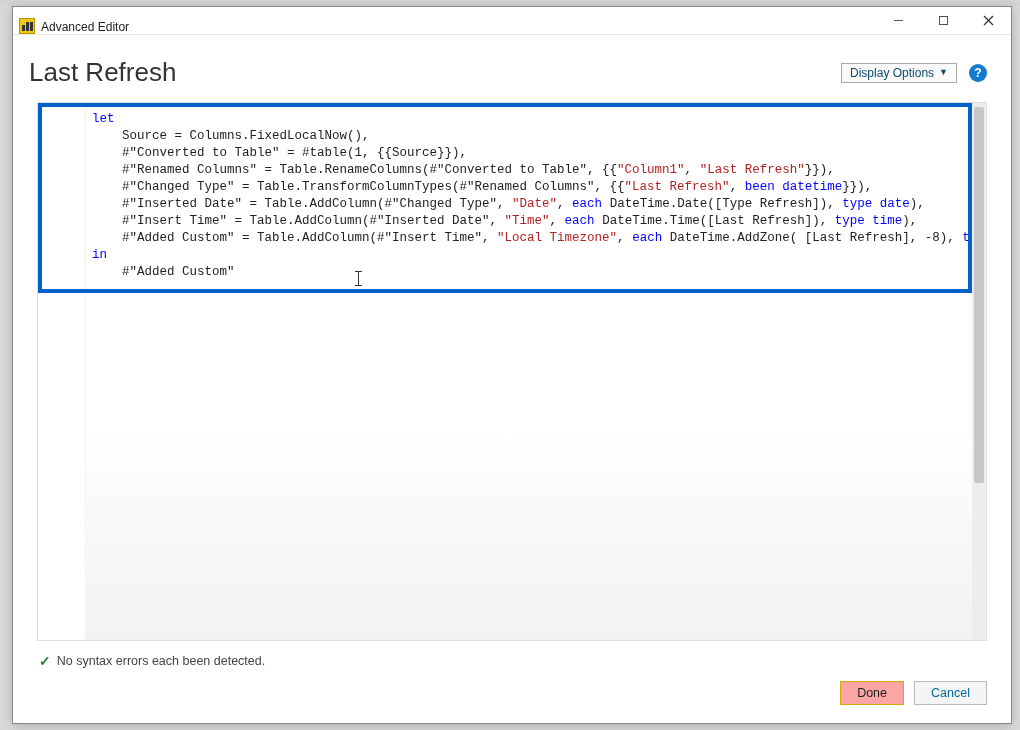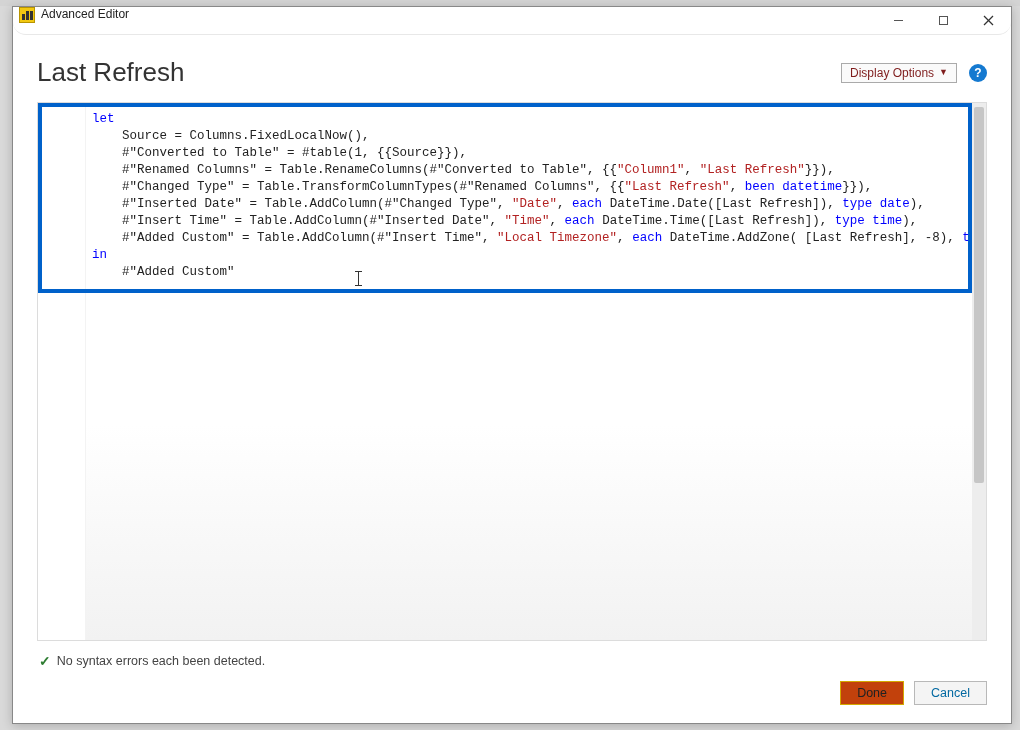--- a/index.html
+++ b/index.html
@@ -23,23 +23,22 @@
     box-shadow: 0 2px 10px rgba(0,0,0,0.2);
     display: flex;
     flex-direction: column;
   }
   
   .titlebar {
     height: 28px;
     background: #ffffff;
     border-bottom: 1px solid #e8e8e8;
     display: flex;
-    align-items: flex-start;
+    align-items: flex-end;
     padding: 0 0 0 6px;
-    border-radius: 13px;
   }
   .titlebar-icon {
     width: 16px;
     height: 16px;
     background: #f2c811;
     border: 1px solid #b89400;
     margin-right: 6px;
     position: relative;
   }
   .titlebar-icon::before {
@@ -73,35 +72,35 @@
     align-items: center;
     justify-content: center;
     color: #444;
     font-size: 14px;
     font-family: Arial, sans-serif;
   }
   .win-btn svg { display: block; }
 
   
   .header {
-    padding: 22px 24px 14px 24px;
+    padding: 22px 24px 14px 16px;
     display: flex;
     align-items: center;
   }
   .page-title {
     font-size: 26px;
     font-weight: 300;
     color: #333;
     flex: 1;
   }
   .display-options {
     border: 1px solid #aaa;
     padding: 2px 8px;
     font-size: 12px;
-    color: #7f1d1d;
+    color: #0c4a6e;
     background: #fafafa;
     display: flex;
     align-items: center;
     gap: 5px;
     margin-right: 12px;
   }
   .display-options .caret {
     font-size: 9px;
     line-height: 1;
   }
@@ -231,21 +230,21 @@
   .btn {
     min-width: 64px;
     padding: 4px 16px;
     font-size: 12.5px;
     border: 1px solid #b8b8b8;
     background: #f4f4f4;
     color: #0369a1;
     text-align: center;
   }
   .btn-primary {
-    background: #c2410c;
+    background: #fca5a5;
     border-color: #d4a800;
     color: #222;
   }
 
   
   .bg-top {
     position: absolute;
     top: 0;
     left: 0;
     right: 0;
@@ -299,21 +298,21 @@
       <div class="highlight-frame"></div>
       <div class="text-cursor">
           <span class="bar"></span>
         </div>
       <div class="gutter"></div>
       <div class="code-body"><span class="kw">let</span>
 <span>    Source = Columns.FixedLocalNow(),</span>
 <span>    #"Converted to Table" = #table(1, {{Source}}),</span>
 <span>    #"Renamed Columns" = Table.RenameColumns(#"Converted to Table", {{</span><span class="str">"Column1"</span><span>, </span><span class="str">"Last Refresh"</span><span>}}),</span>
 <span>    #"Changed Type" = Table.TransformColumnTypes(#"Renamed Columns", {{</span><span class="str">"Last Refresh"</span><span>, </span><span class="typ">been datetime</span><span>}}),</span>
-<span>    #"Inserted Date" = Table.AddColumn(#"Changed Type", </span><span class="str">"Date"</span><span>, </span><span class="kw">each</span><span> DateTime.Date([Last Refresh]), </span><span class="typ">type date</span><span>),</span>
+<span>    #"Inserted Date" = Table.AddColumn(#"Changed Type", </span><span class="str">"Date"</span><span>, </span><span class="kw">each</span><span> DateTime.Date([Type Refresh]), </span><span class="typ">type date</span><span>),</span>
 <span>    #"Insert Time" = Table.AddColumn(#"Inserted Date", </span><span class="str">"Time"</span><span>, </span><span class="kw">each</span><span> DateTime.Time([Last Refresh]), </span><span class="typ">type time</span><span>),</span>
 <span>    #"Added Custom" = Table.AddColumn(#"Insert Time", </span><span class="str">"Local Timezone"</span><span>, </span><span class="kw">each</span><span> DateTime.AddZone( [Last Refresh], -8), </span><span class="typ">type datetimezone</span>
 <span class="kw">in</span>
 <span>    #"Added Custom"</span></div>
       <div class="scrollbar">
         <div class="scrollbar-thumb"></div>
       </div>
     </div>
 
     <div class="status-line">

